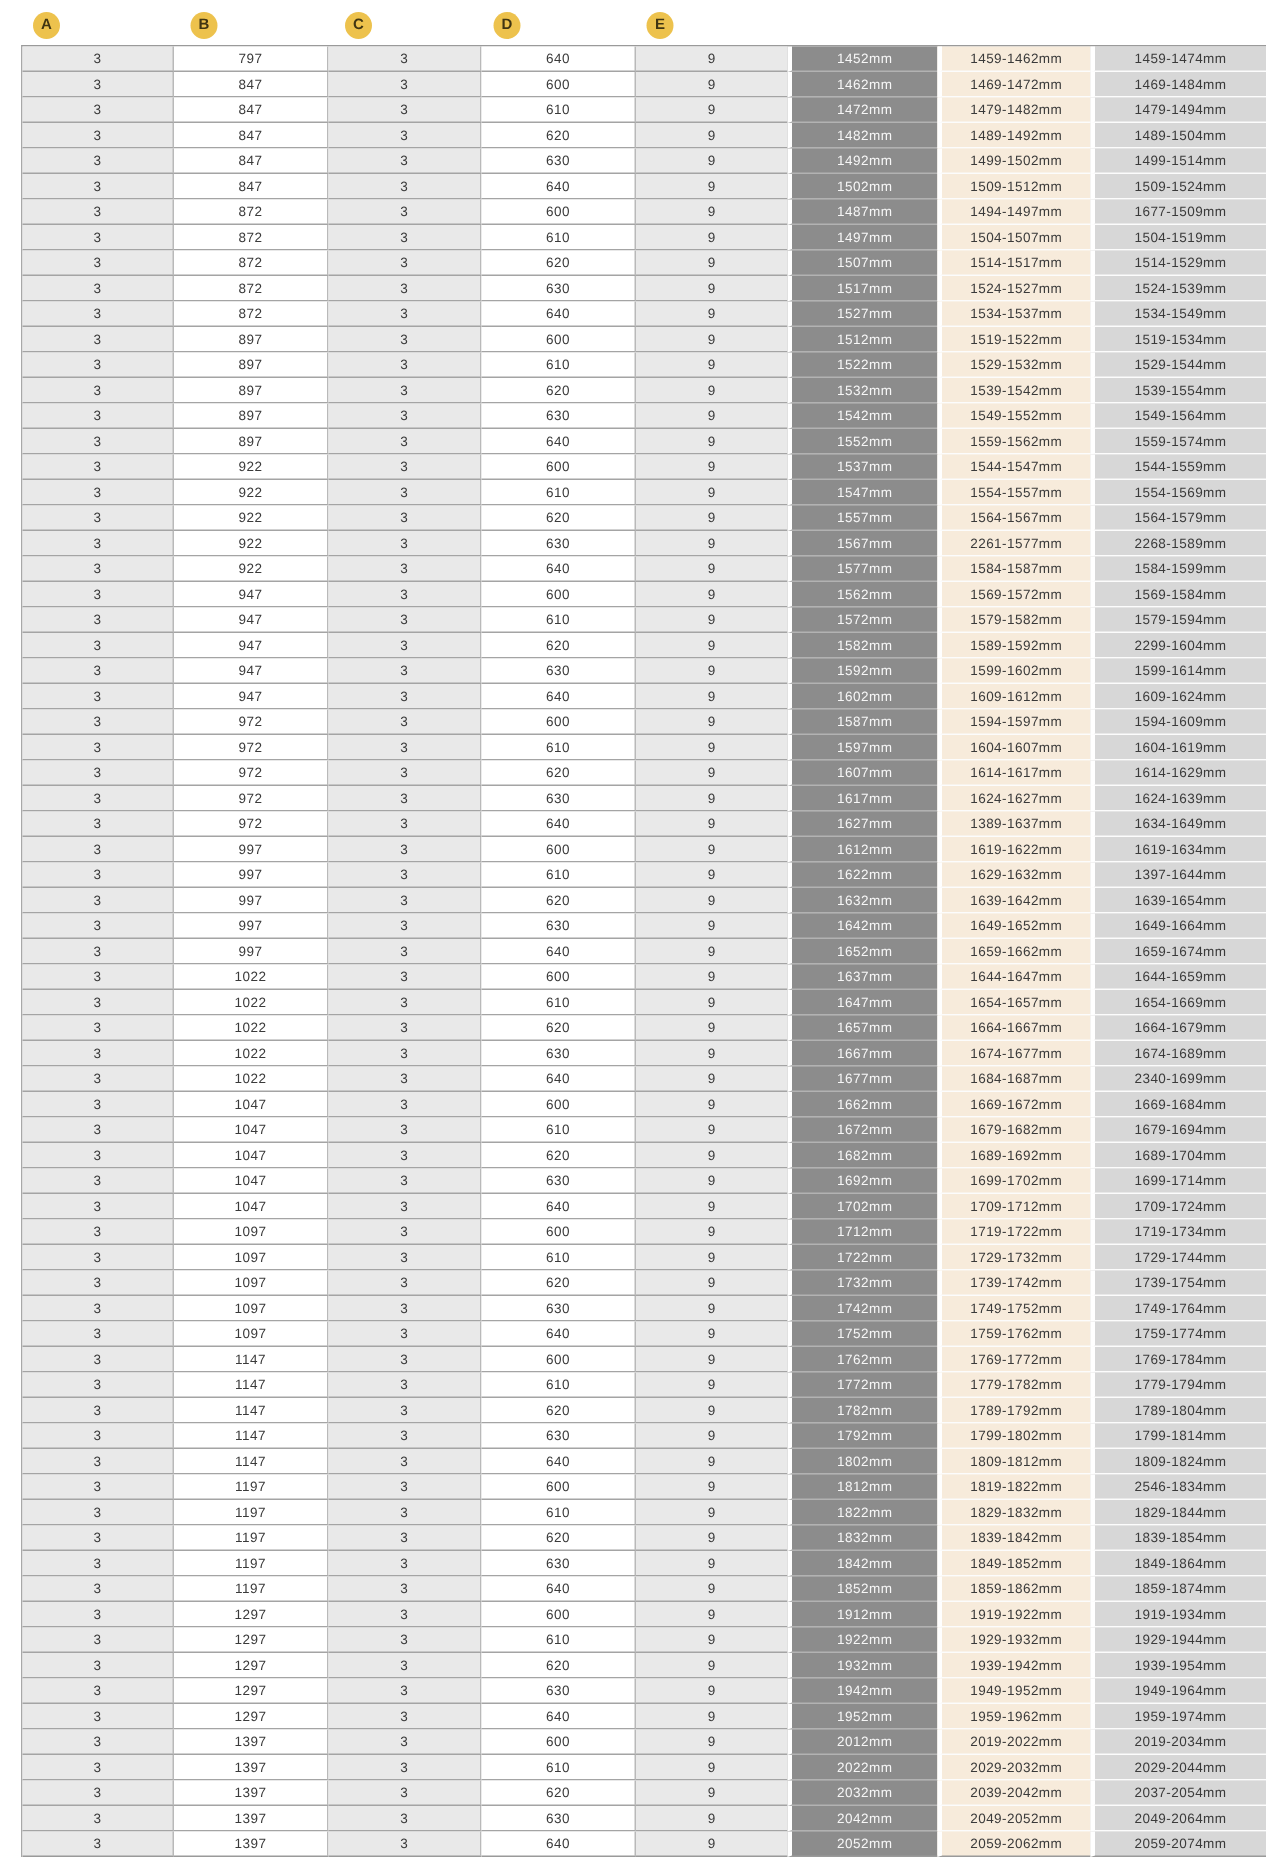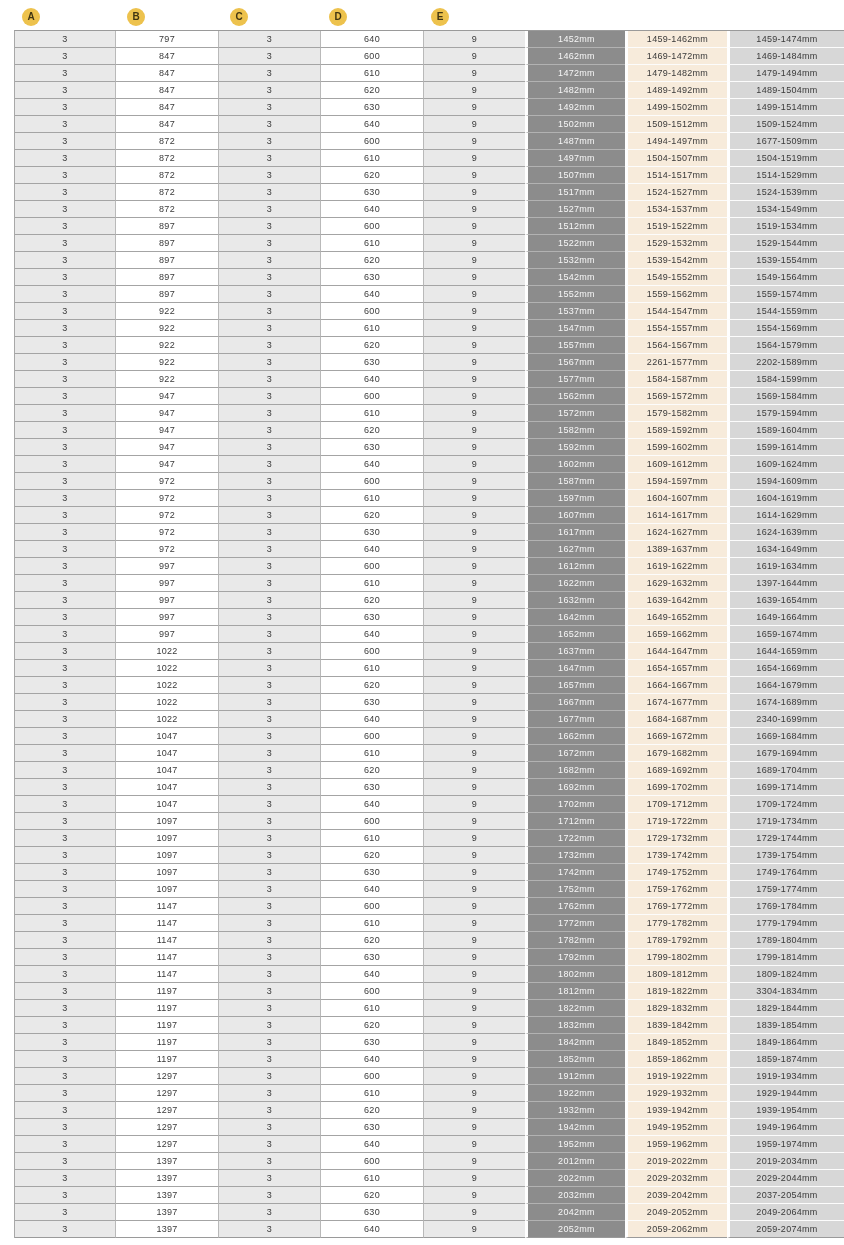--- a/index.html
+++ b/index.html
@@ -257,21 +257,21 @@
         <div class="cell c7">1564-1579mm</div>
       </div>
       <div class="row">
         <div class="cell c0">3</div>
         <div class="cell c1">922</div>
         <div class="cell c2">3</div>
         <div class="cell c3">630</div>
         <div class="cell c4">9</div>
         <div class="cell c5">1567mm</div>
         <div class="cell c6">2261-1577mm</div>
-        <div class="cell c7">2202-1589mm</div>
+        <div class="cell c7">2268-1589mm</div>
       </div>
       <div class="row">
         <div class="cell c0">3</div>
         <div class="cell c1">922</div>
         <div class="cell c2">3</div>
         <div class="cell c3">640</div>
         <div class="cell c4">9</div>
         <div class="cell c5">1577mm</div>
         <div class="cell c6">1584-1587mm</div>
         <div class="cell c7">1584-1599mm</div>
@@ -297,21 +297,21 @@
         <div class="cell c7">1579-1594mm</div>
       </div>
       <div class="row">
         <div class="cell c0">3</div>
         <div class="cell c1">947</div>
         <div class="cell c2">3</div>
         <div class="cell c3">620</div>
         <div class="cell c4">9</div>
         <div class="cell c5">1582mm</div>
         <div class="cell c6">1589-1592mm</div>
-        <div class="cell c7">1589-1604mm</div>
+        <div class="cell c7">2299-1604mm</div>
       </div>
       <div class="row">
         <div class="cell c0">3</div>
         <div class="cell c1">947</div>
         <div class="cell c2">3</div>
         <div class="cell c3">630</div>
         <div class="cell c4">9</div>
         <div class="cell c5">1592mm</div>
         <div class="cell c6">1599-1602mm</div>
         <div class="cell c7">1599-1614mm</div>
@@ -627,21 +627,21 @@
         <div class="cell c7">1809-1824mm</div>
       </div>
       <div class="row">
         <div class="cell c0">3</div>
         <div class="cell c1">1197</div>
         <div class="cell c2">3</div>
         <div class="cell c3">600</div>
         <div class="cell c4">9</div>
         <div class="cell c5">1812mm</div>
         <div class="cell c6">1819-1822mm</div>
-        <div class="cell c7">3304-1834mm</div>
+        <div class="cell c7">2546-1834mm</div>
       </div>
       <div class="row">
         <div class="cell c0">3</div>
         <div class="cell c1">1197</div>
         <div class="cell c2">3</div>
         <div class="cell c3">610</div>
         <div class="cell c4">9</div>
         <div class="cell c5">1822mm</div>
         <div class="cell c6">1829-1832mm</div>
         <div class="cell c7">1829-1844mm</div>

